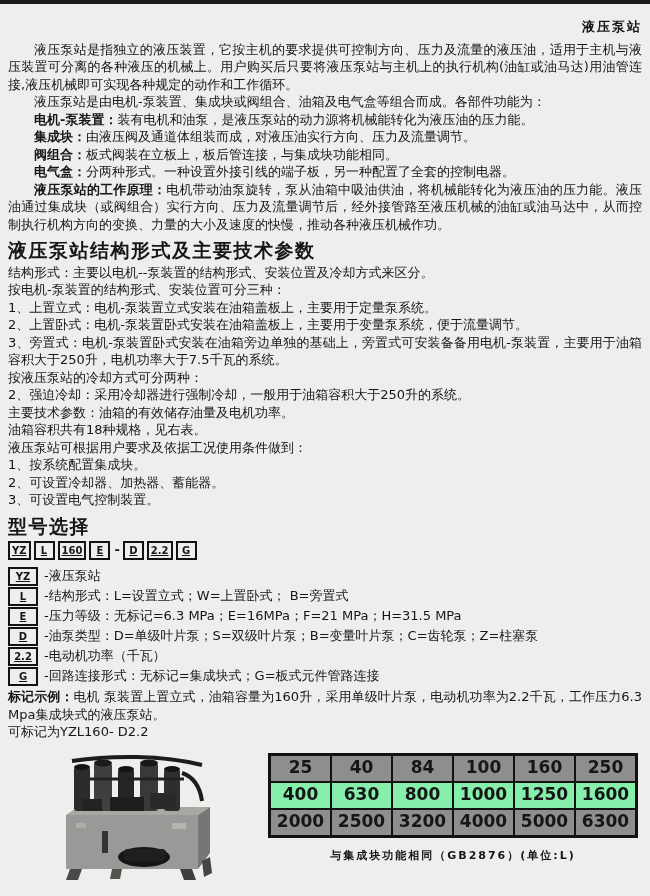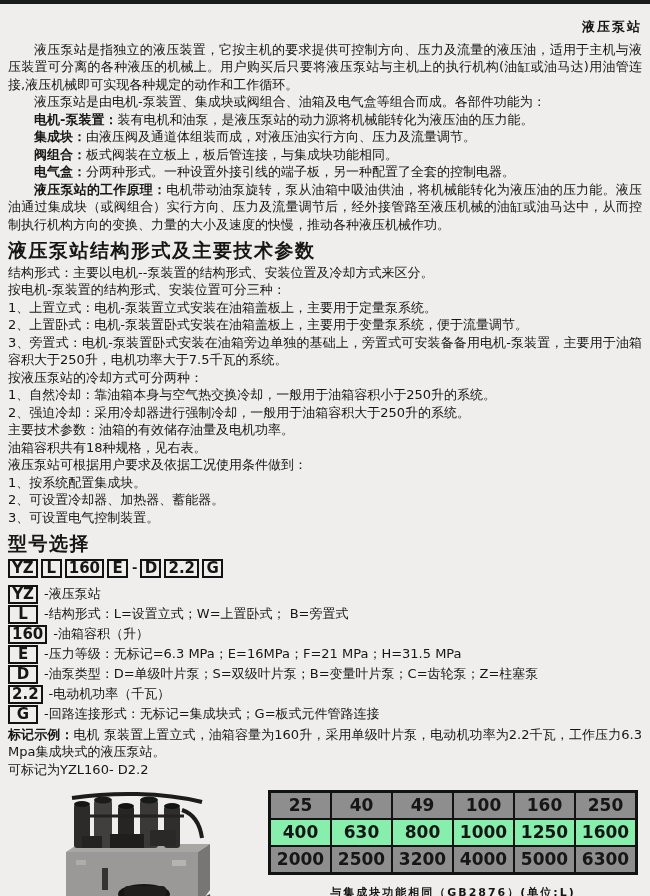--- a/index.html
+++ b/index.html
@@ -13,22 +13,22 @@
   .page{padding:2px 8px 0 8px;}
   .title{font-size:13px;font-weight:700;margin:12px 0 5px;letter-spacing:2px;text-align:right;}
   p{margin:0;text-align:justify;}
   .indent{text-indent:2em;}
   .b{font-weight:700;}
   .sec-title{font-size:19px;font-weight:700;margin:9px 0 4px;letter-spacing:1.5px;}
   .model-code-row{margin:2px 0 5px;line-height:22px;}
   .box{
     display:inline-block;border:2px solid #121212;background:transparent;
     padding:0 2px;min-width:13px;text-align:center;
-    font-weight:700;font-size:15px;line-height:15px;
-    vertical-align:middle;margin-right:3px;
+    font-weight:700;font-size:10px;line-height:15px;
+    vertical-align:middle;margin-right:3px;text-decoration:underline;
   }
   .dash{font-weight:700;margin:0 3px 0 1px;}
   .legend-line{line-height:19px;margin:0;white-space:nowrap;}
   .legend-line .box{min-width:22px;margin-right:6px;}
   .example{margin-top:2px;}
   .bottom{display:flex;justify-content:space-between;align-items:flex-start;
           margin-top:12px;padding-left:44px;padding-right:4px;}
   .photo-wrap{width:172px;flex:none;}
   .table-wrap{flex:none;}
   table{border-collapse:collapse;border:3px solid #121212;}
@@ -62,38 +62,36 @@
   <p class="indent"><span class="b">液压泵站的工作原理：</span><span>电机带动油泵旋转，泵从油箱中吸油供油，将机械能转化为液压油的压力能。液压油通过集成块（或阀组合）实行方向、压力及流量调节后，经外接管路至液压机械的油缸或油马达中，从而控制执行机构方向的变换、力量的大小及速度的快慢，推动各种液压机械作功。</span></p>
 
   <div class="sec-title">液压泵站结构形式及主要技术参数</div>
 
   <p>结构形式：主要以电机--泵装置的结构形式、安装位置及冷却方式来区分。</p>
   <p>按电机-泵装置的结构形式、安装位置可分三种：</p>
   <p>1、上置立式：电机-泵装置立式安装在油箱盖板上，主要用于定量泵系统。</p>
   <p>2、上置卧式：电机-泵装置卧式安装在油箱盖板上，主要用于变量泵系统，便于流量调节。</p>
   <p>3、旁置式：电机-泵装置卧式安装在油箱旁边单独的基础上，旁置式可安装备备用电机-泵装置，主要用于油箱容积大于250升，电机功率大于7.5千瓦的系统。</p>
   <p>按液压泵站的冷却方式可分两种：</p>
-  <p>1、自然冷却：靠油箱本身与空气热交换冷却，一般用于油箱容积小于250升的系统。</p>
   <p>2、强迫冷却：采用冷却器进行强制冷却，一般用于油箱容积大于250升的系统。</p>
   <p>主要技术参数：油箱的有效储存油量及电机功率。</p>
   <p>油箱容积共有18种规格，见右表。</p>
   <p>液压泵站可根据用户要求及依据工况使用条件做到：</p>
   <p>1、按系统配置集成块。</p>
   <p>2、可设置冷却器、加热器、蓄能器。</p>
   <p>3、可设置电气控制装置。</p>
 
   <div class="sec-title">型号选择</div>
 
   <div class="model-code-row">
     <span class="box">YZ</span><span class="box">L</span><span class="box">160</span><span class="box">E</span><span class="dash">-</span><span class="box">D</span><span class="box">2.2</span><span class="box">G</span>
   </div>
 
   <p class="legend-line"><span class="box">YZ</span><span>-液压泵站</span></p>
   <p class="legend-line"><span class="box">L</span><span>-结构形式：L=设置立式；W=上置卧式； B=旁置式</span></p>
-  <p class="legend-line"><span class="box">160</span><span>-油箱容积（升）</span></p>
   <p class="legend-line"><span class="box">E</span><span>-压力等级：无标记=6.3 MPa；E=16MPa；F=21 MPa；H=31.5 MPa</span></p>
   <p class="legend-line"><span class="box">D</span><span>-油泵类型：D=单级叶片泵；S=双级叶片泵；B=变量叶片泵；C=齿轮泵；Z=柱塞泵</span></p>
   <p class="legend-line"><span class="box">2.2</span><span>-电动机功率（千瓦）</span></p>
   <p class="legend-line"><span class="box">G</span><span>-回路连接形式：无标记=集成块式；G=板式元件管路连接</span></p>
 
   <p class="example"><span class="b">标记示例：</span><span>电机 泵装置上置立式，油箱容量为160升，采用单级叶片泵，电动机功率为2.2千瓦，工作压力6.3 Mpa集成块式的液压泵站。</span></p>
   <p>可标记为YZL160- D2.2</p>
 
   <div class="bottom">
 
@@ -137,21 +135,21 @@
         <rect x="24" y="70" width="10" height="5" fill="#aeadaa"></rect>
       </svg>
     </div>
 
     <div class="table-wrap">
       <table>
         <tbody>
           <tr class="gray">
             <td>25</td>
             <td>40</td>
-            <td>49</td>
+            <td>84</td>
             <td>100</td>
             <td>160</td>
             <td>250</td>
           </tr>
           <tr class="white">
             <td>400</td>
             <td>630</td>
             <td>800</td>
             <td>1000</td>
             <td>1250</td>

